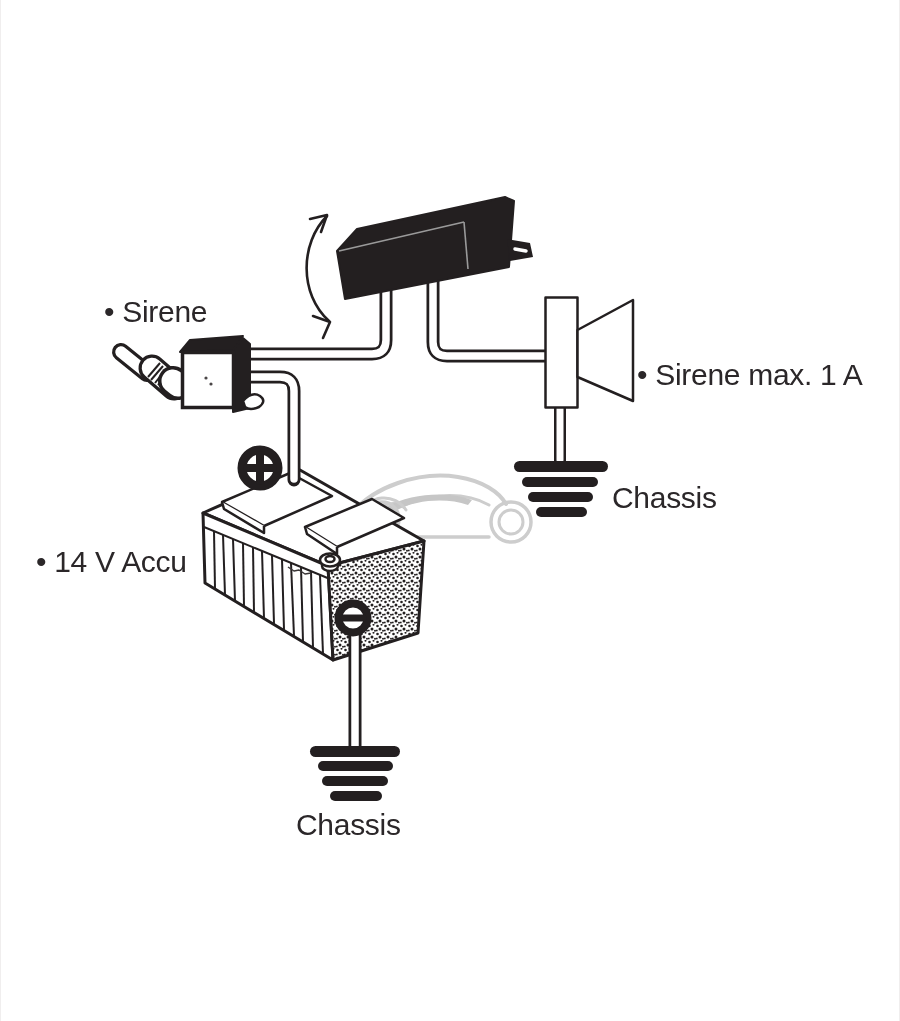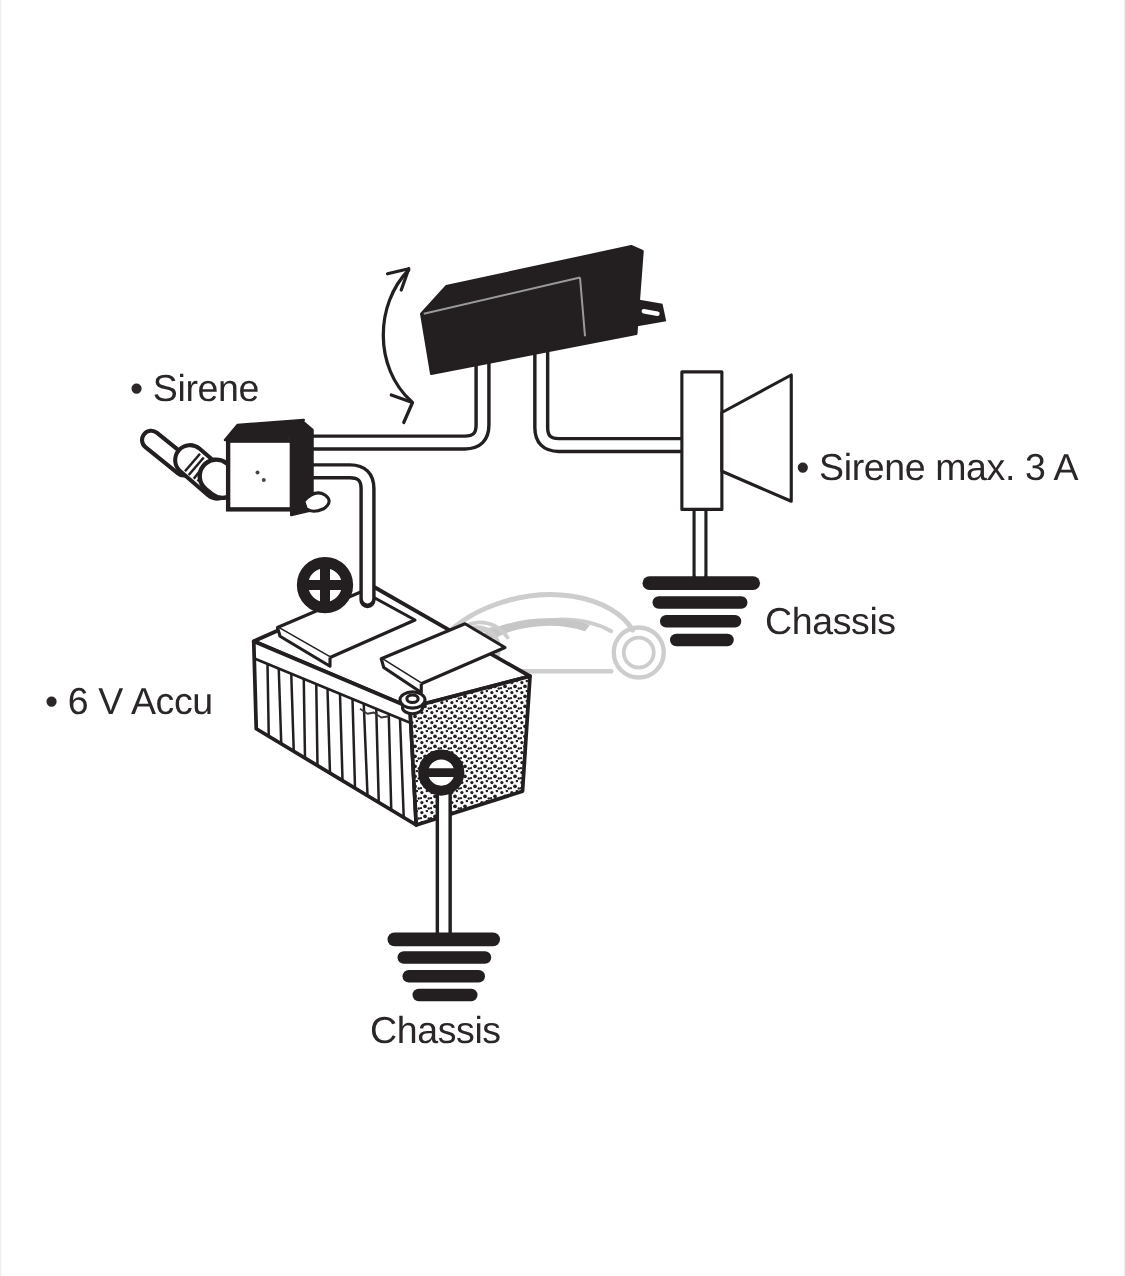--- a/index.html
+++ b/index.html
@@ -184,17 +184,17 @@
       <path d="M 247,468 L 273,468 M 260,455 L 260,481" stroke="#231f20" stroke-width="8" stroke-linecap="round" fill="none"></path>
     </g>
 
     <g>
       <circle cx="353" cy="618" r="14.5" fill="#ffffff" stroke="#231f20" stroke-width="8"></circle>
       <path d="M 343,618 L 363,618" stroke="#231f20" stroke-width="7" stroke-linecap="round" fill="none"></path>
     </g>
   </svg>
 
   <div class="lbl" style="left:104px;top:295px;">• Sirene</div>
-  <div class="lbl" style="left:637px;top:358px;">• Sirene max. 3 A</div>
-  <div class="lbl" style="left:36px;top:545px;">• 6 V Accu</div>
+  <div class="lbl" style="left:637px;top:358px;">• Sirene max. 1 A</div>
+  <div class="lbl" style="left:36px;top:545px;">• 14 V Accu</div>
   <div class="lbl" style="left:612px;top:481px;">Chassis</div>
   <div class="lbl" style="left:296px;top:808px;">Chassis</div>
 </div>
 
 </body></html>

